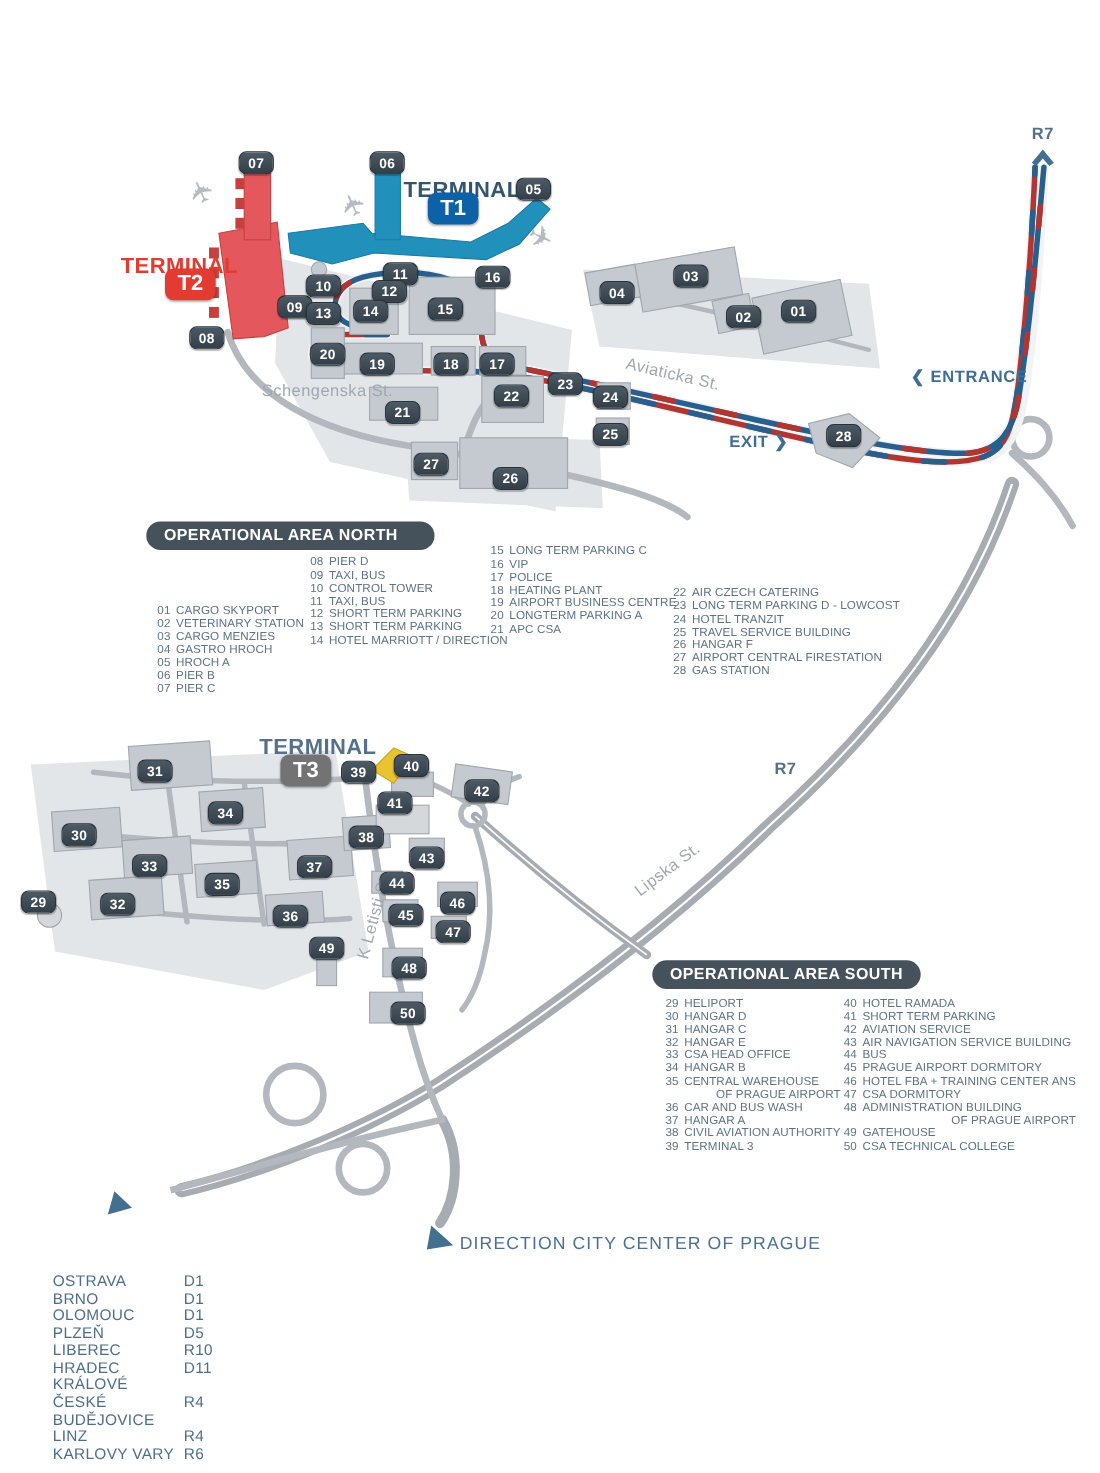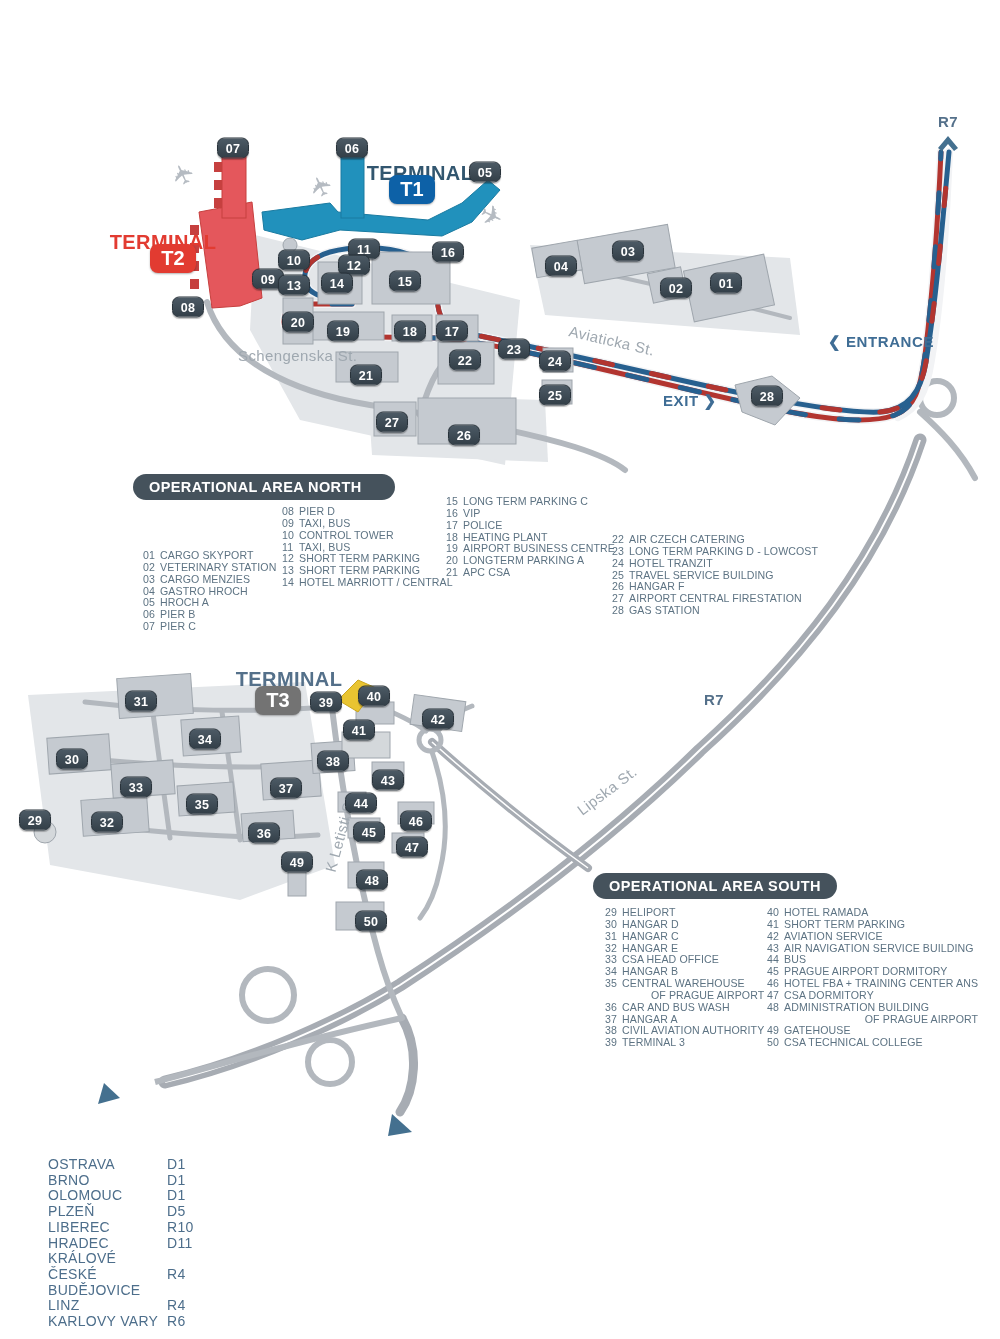--- a/index.html
+++ b/index.html
@@ -190,20 +190,21 @@
 
   <div class="roadsign" style="left:828px;top:333px;">
     <span>❮</span>
     <span>ENTRANCE</span>
   </div>
   <div class="roadsign" style="left:663px;top:392px;">
     <span>EXIT</span>
     <span>❯</span>
   </div>
   <div class="r7" style="left:704px;top:691px;">R7</div>
+  <div class="roadsign" style="left:418px;top:1122px;font-size:16px;font-weight:normal;color:#4a7193;letter-spacing:1px;">DIRECTION CITY CENTER OF PRAGUE</div>
 
   <div class="street" style="left:238px;top:347px;">Schengenska St.</div>
   <div class="street" style="left:568px;top:332px;transform:rotate(13deg);">Aviaticka St.</div>
   <div class="street" style="left:572px;top:782px;transform:rotate(-37deg);">Lipska St.</div>
   <div class="street" style="left:300px;top:824px;transform:rotate(-75deg);">K Letisti St.</div>
 
   <div>
 
   <div class="badge" style="left: 726px; top: 283px;">
         <span>01</span>
@@ -369,21 +370,21 @@
       <div class="lrow"><span class="ln">07</span><span class="lt">PIER C</span></div>
     </div>
   <div class="lcol" style="left:282px;top:506px;">
 
   <div class="lrow"><span class="ln">08</span><span class="lt">PIER D</span></div>
       <div class="lrow"><span class="ln">09</span><span class="lt">TAXI, BUS</span></div>
       <div class="lrow"><span class="ln">10</span><span class="lt">CONTROL TOWER</span></div>
       <div class="lrow"><span class="ln">11</span><span class="lt">TAXI, BUS</span></div>
       <div class="lrow"><span class="ln">12</span><span class="lt">SHORT TERM PARKING</span></div>
       <div class="lrow"><span class="ln">13</span><span class="lt">SHORT TERM PARKING</span></div>
-      <div class="lrow"><span class="ln">14</span><span class="lt">HOTEL MARRIOTT / CENTRAL</span></div>
+      <div class="lrow"><span class="ln">14</span><span class="lt">HOTEL MARRIOTT / DIRECTION</span></div>
     </div>
   <div class="lcol" style="left:446px;top:496px;">
 
   <div class="lrow"><span class="ln">15</span><span class="lt">LONG TERM PARKING C</span></div>
       <div class="lrow"><span class="ln">16</span><span class="lt">VIP</span></div>
       <div class="lrow"><span class="ln">17</span><span class="lt">POLICE</span></div>
       <div class="lrow"><span class="ln">18</span><span class="lt">HEATING PLANT</span></div>
       <div class="lrow"><span class="ln">19</span><span class="lt">AIRPORT BUSINESS CENTRE</span></div>
       <div class="lrow"><span class="ln">20</span><span class="lt">LONGTERM PARKING A</span></div>
       <div class="lrow"><span class="ln">21</span><span class="lt">APC CSA</span></div>

